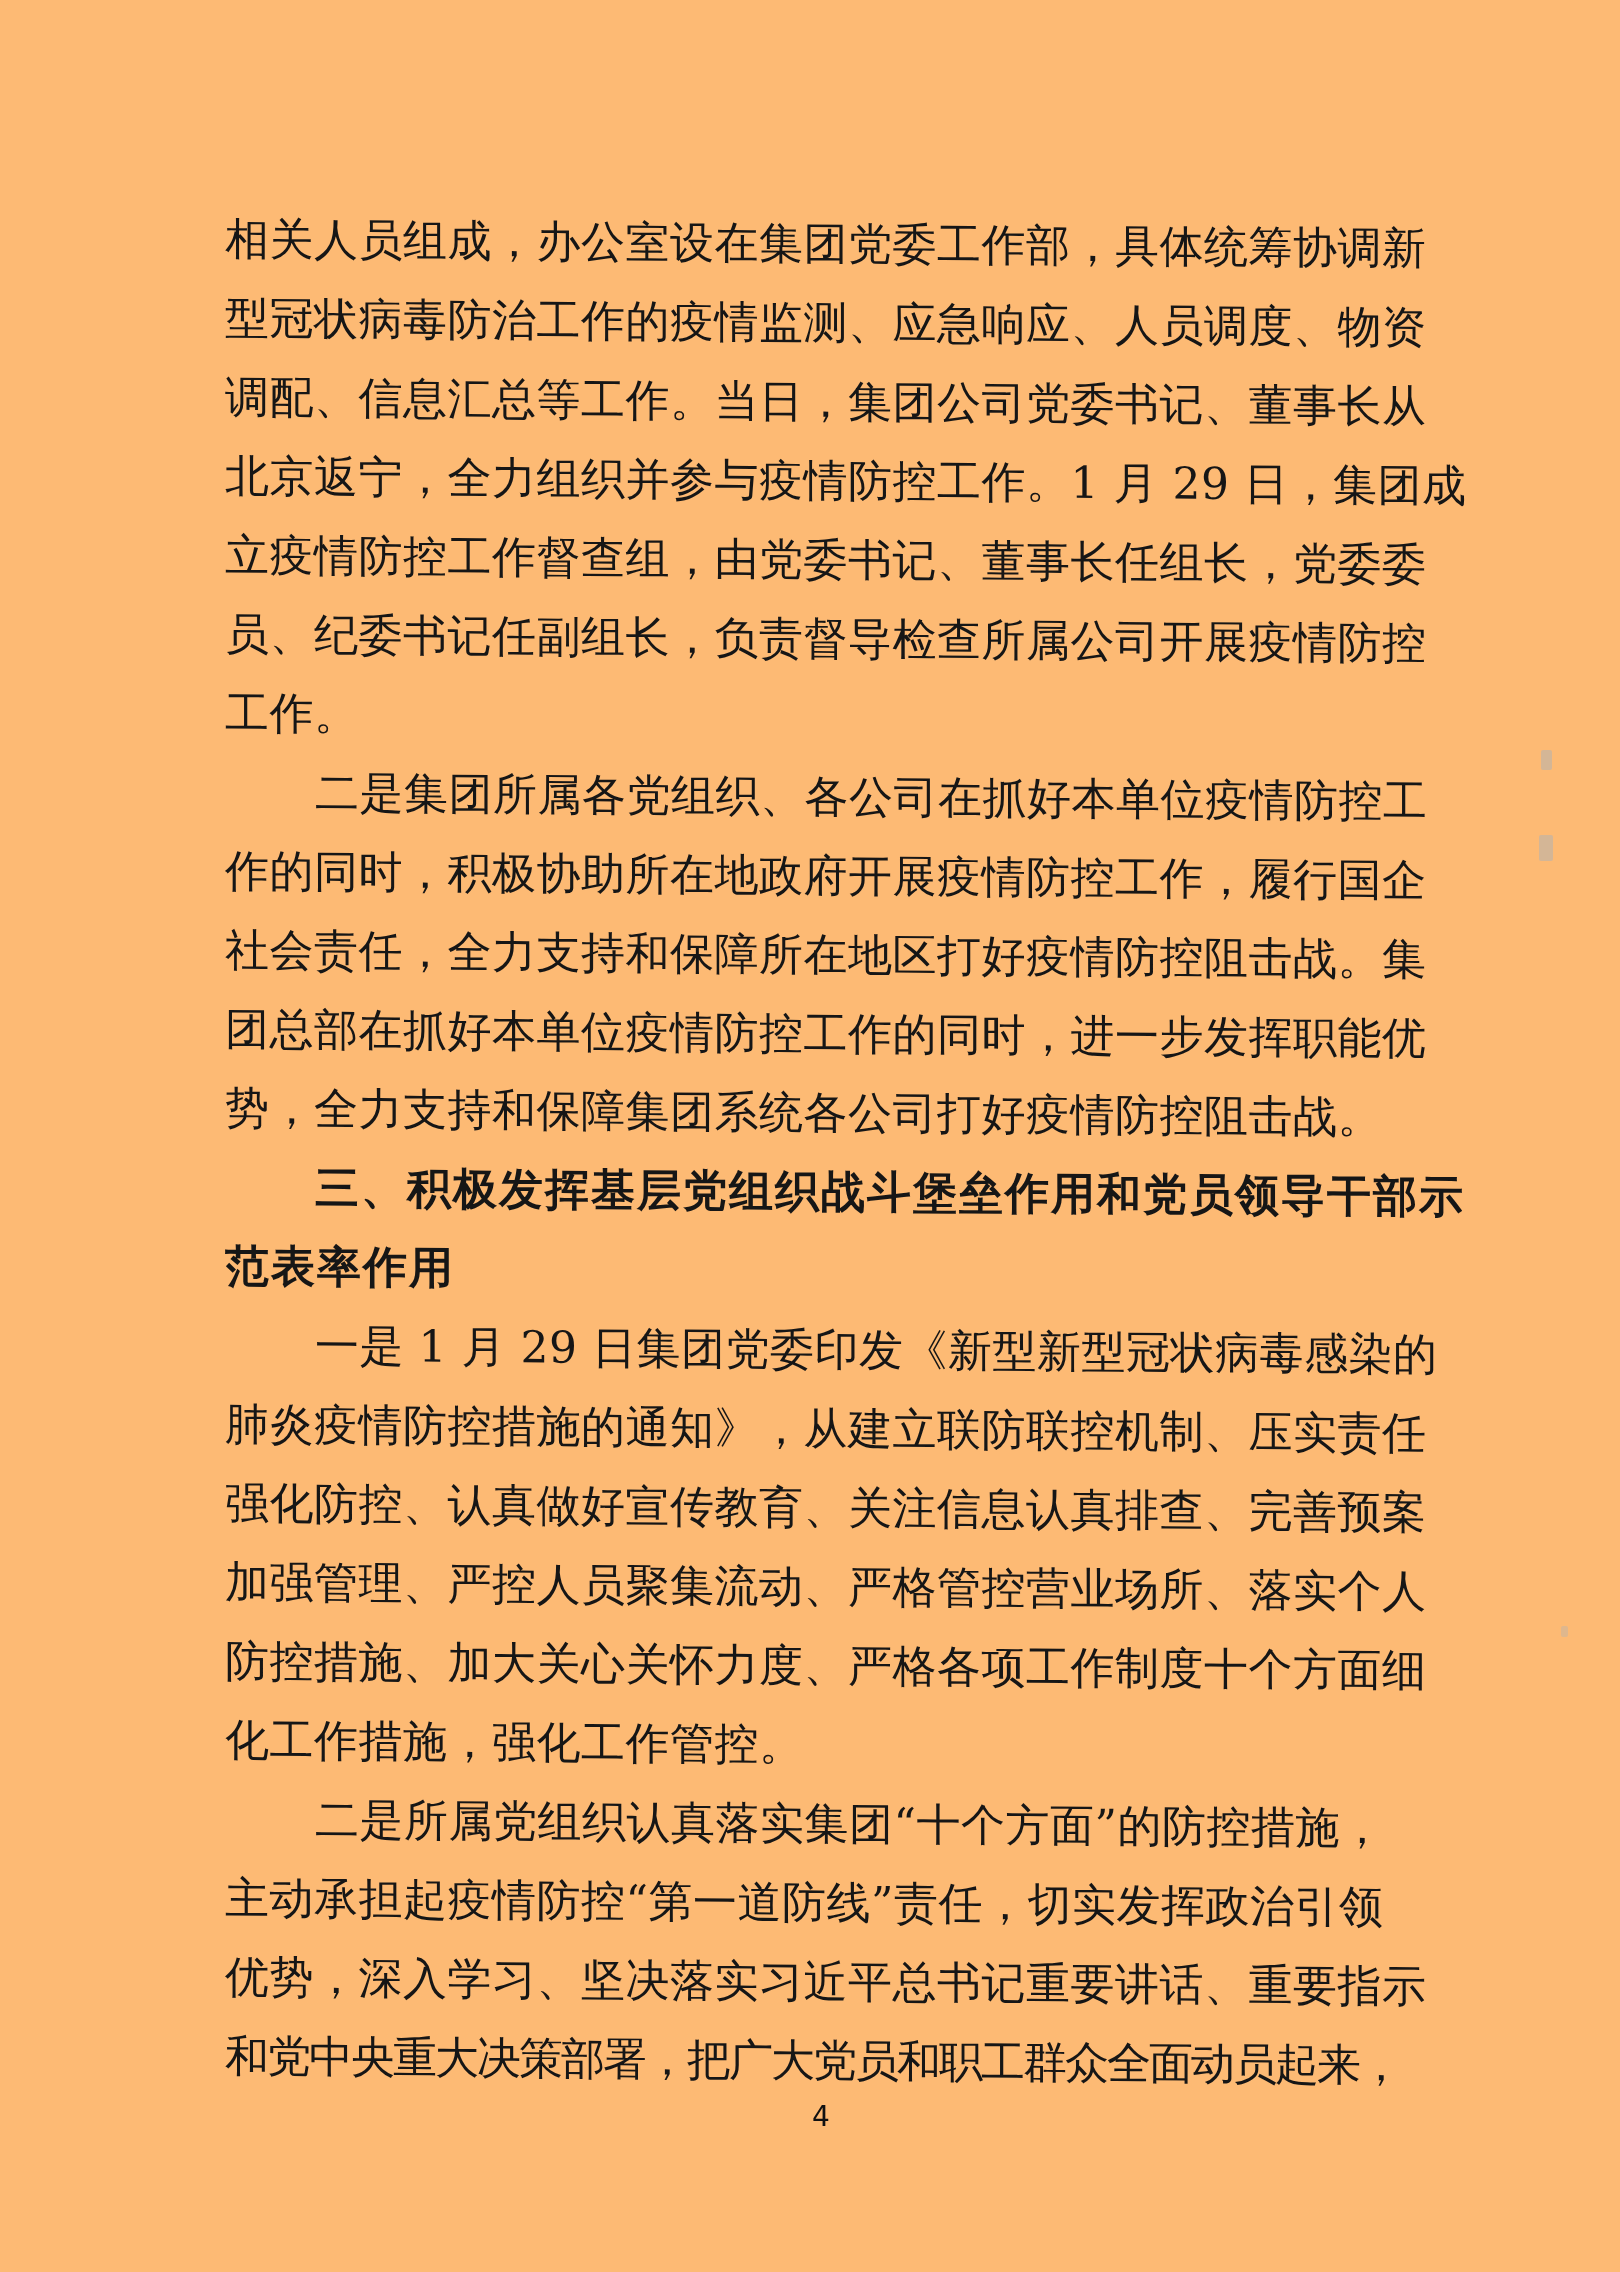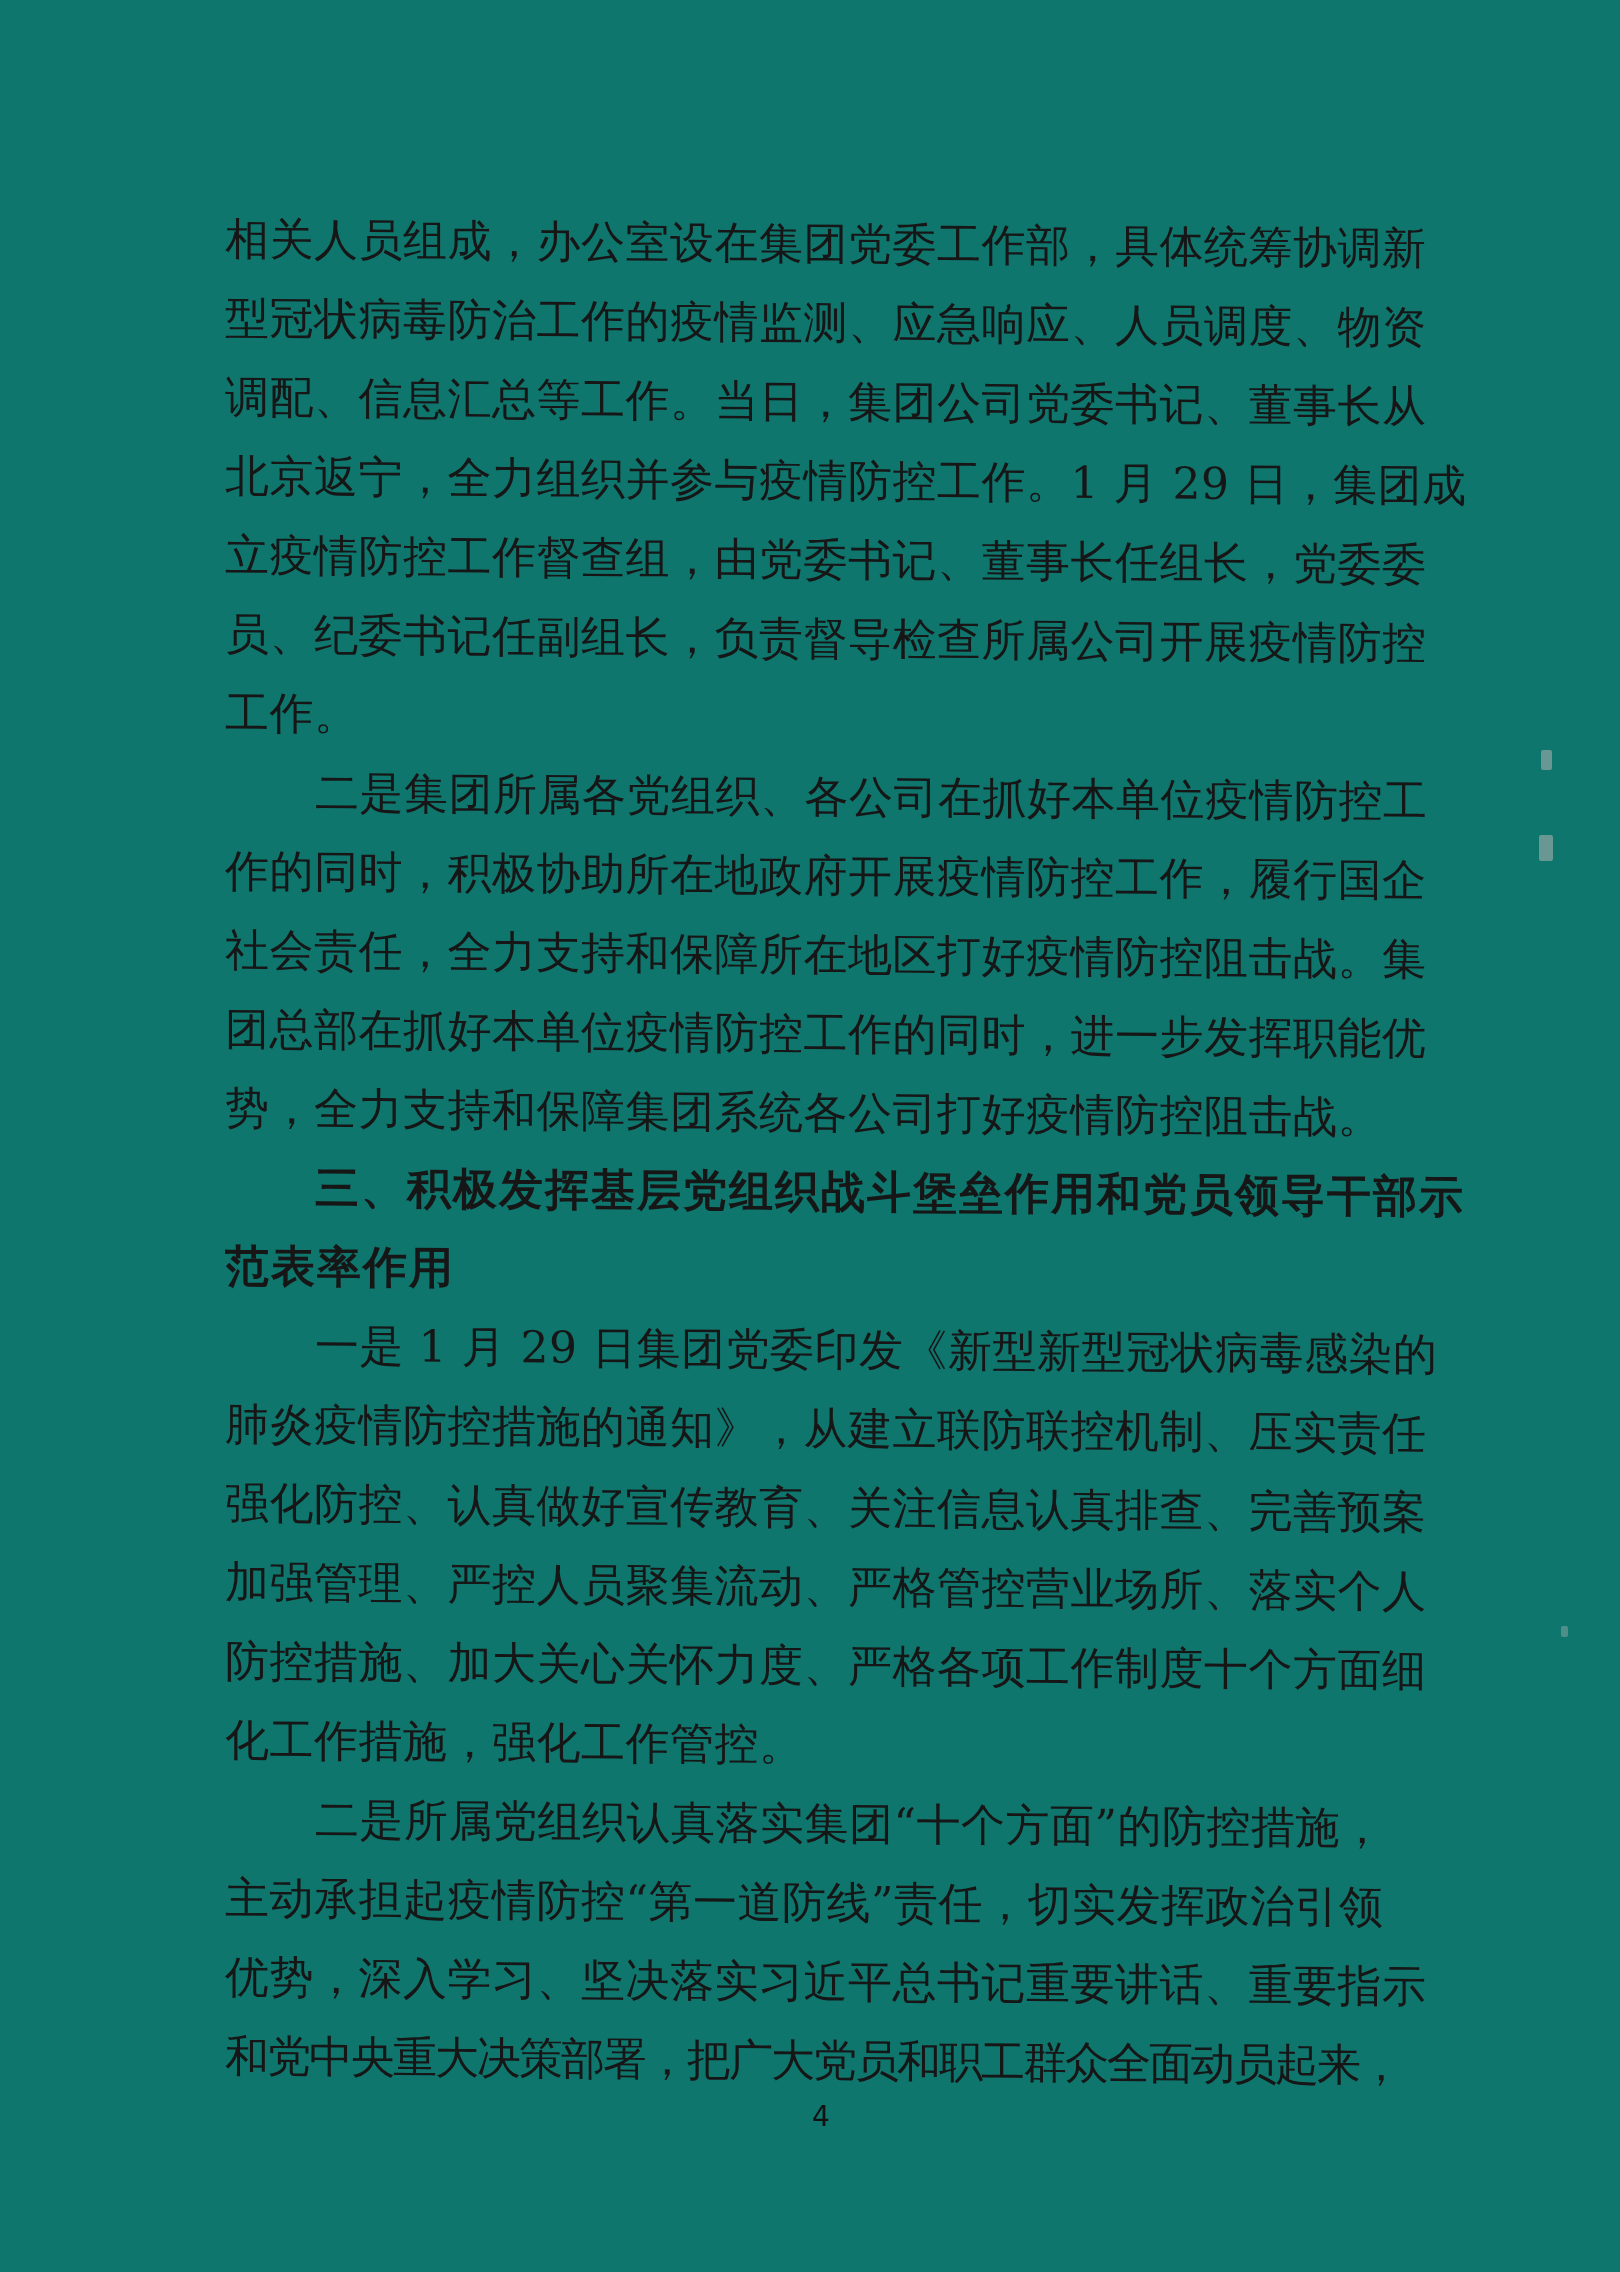--- a/index.html
+++ b/index.html
@@ -12,21 +12,21 @@
     background: #fcfcfb;
     position: relative;
     overflow: hidden;
     font-family: "DejaVu Serif", "Liberation Serif", serif;
   }
   #sheet {
     position: absolute;
     left: 0; top: 0;
     width: 1621px;
     height: 2273px;
-    background: #0f766e;
+    background: #fdba74;
   }
   #text-block {
     position: absolute;
     left: 225px;
     top: 199px;
     width: 1195px;
     transform: skewY(0.45deg);
     transform-origin: left top;
     color: #161616;
   }

